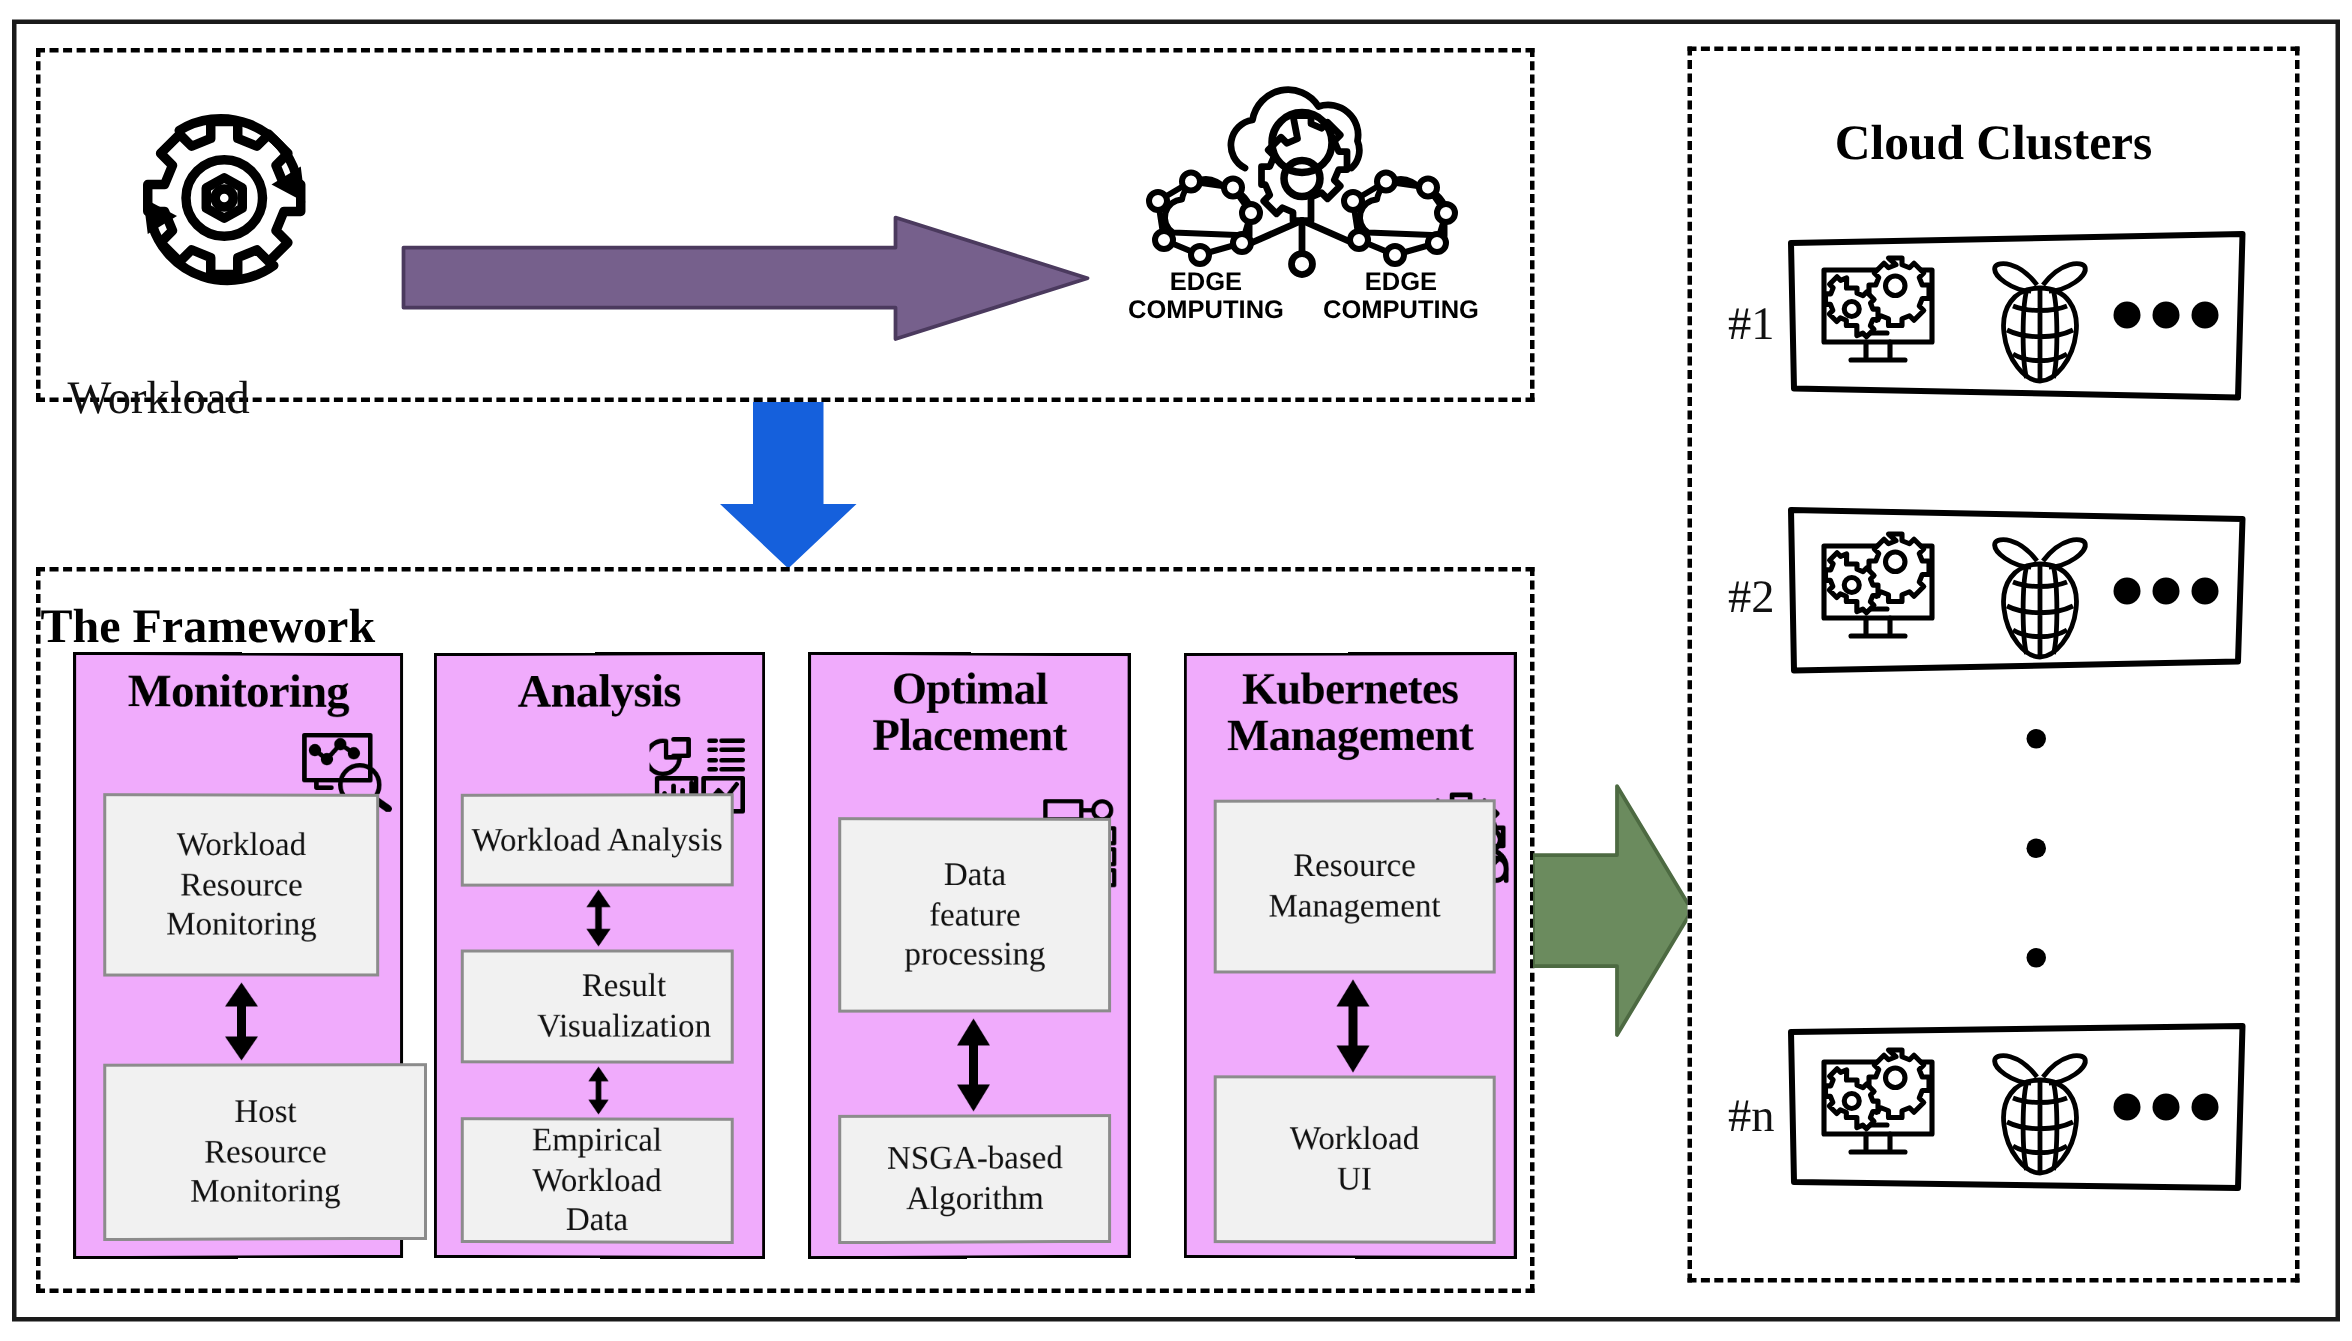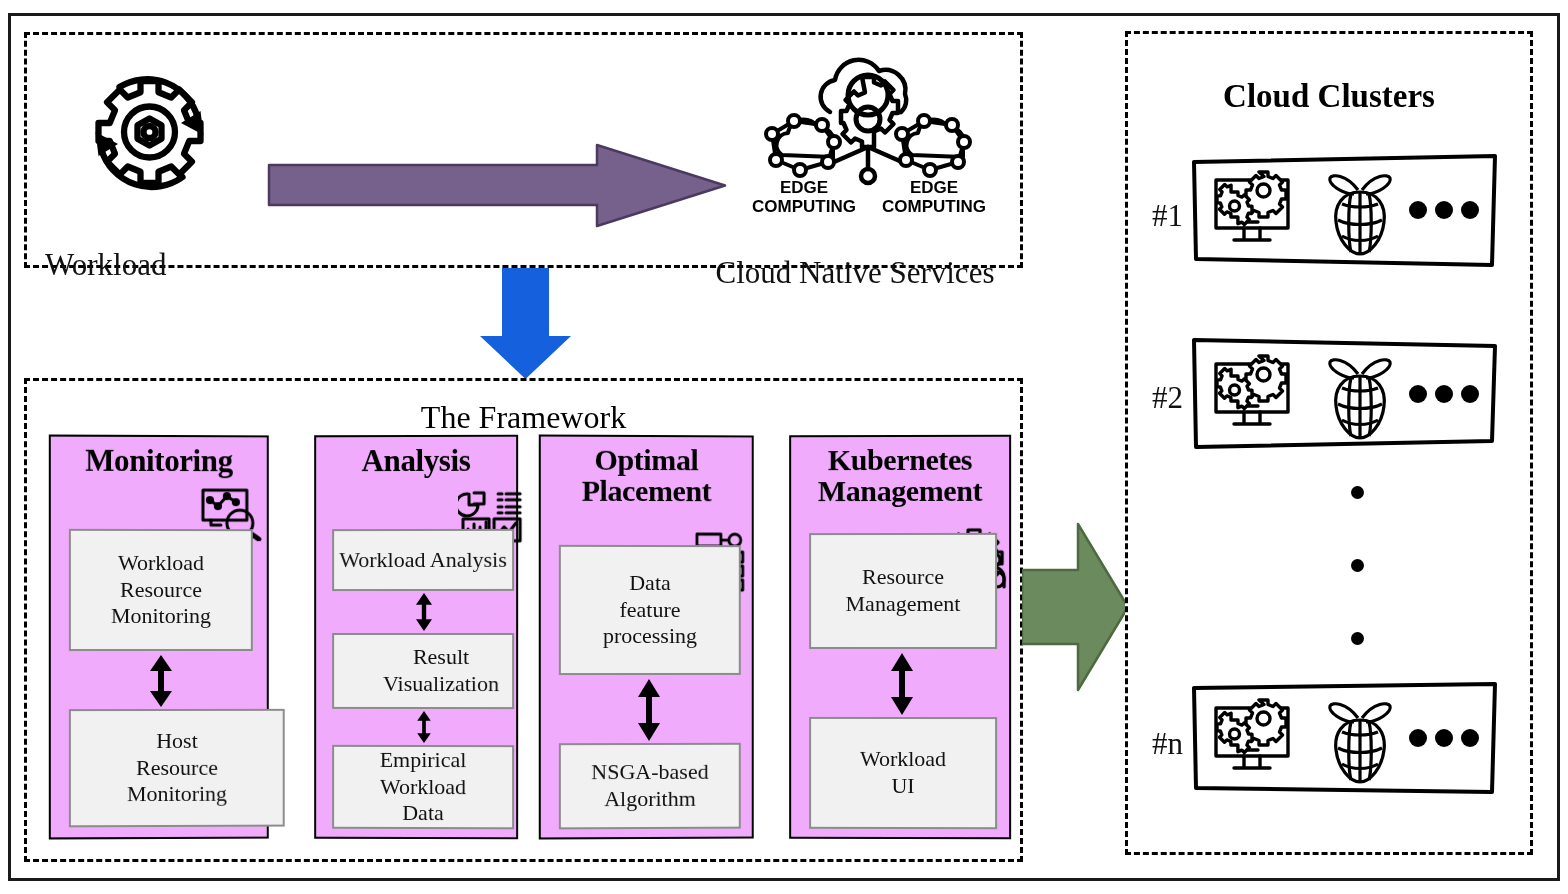--- a/index.html
+++ b/index.html
@@ -43,21 +43,21 @@
   .edge-wrap { position:absolute; left: 680px; top: 15px; width: 320px; height: 215px; }
   .edge-icon { width: 250px; height: 175px; display:block; margin: 0 auto; }
   .cloud-caption { position:absolute; left: 648px; top: 220px; width: 360px; font-size: 31px; }
 
   
   .blue-arrow { position:absolute; left: 478px; top: 268px; width: 95px; height: 112px; }
 
   
   .framework-title {
     position:absolute; left:0; top: 18px; width: 100%;
-    text-align:center; font-size: 32px; font-weight: normal;
+    text-align:left; font-size: 32px; font-weight: bold;
     font-family:"Liberation Serif","DejaVu Serif",serif;
   }
   .columns { position:absolute; left: 22px; top: 54px; width: 960px; height: 410px; }
 
   .col {
     position:absolute; top:0; height: 404px;
     background:#f0abfc;
     border: 2.5px solid #000;
   }
   .col.skew-a { transform: perspective(900px) rotateY(0.9deg); }
@@ -169,21 +169,20 @@
           <circle cx="164" cy="110" r="6" fill="#fff"></circle>
         </g>
         <g font-family="Liberation Sans, sans-serif" font-weight="bold" text-anchor="middle" fill="#000">
           <text x="62" y="143" font-size="17">EDGE</text>
           <text x="62" y="162" font-size="17">COMPUTING</text>
           <text x="192" y="143" font-size="17">EDGE</text>
           <text x="192" y="162" font-size="17">COMPUTING</text>
         </g>
       </svg>
     </div>
-    <div class="caption cloud-caption">Cloud Native Services</div>
   </div>
 
   <svg class="blue-arrow" viewBox="0 0 95 112">
     <path d="M24 0 H71 V68 H93 L47.5 111 L2 68 H24 Z" fill="#1560DC"></path>
   </svg>
 
   <div class="dashed" id="framework-panel">
     <div class="framework-title">The Framework</div>
 
     <div class="columns">
@@ -211,21 +210,21 @@
         <svg class="dbl-arrow" style="left:97px; top:218px;" viewBox="0 0 26 52">
           <path d="M13 0 L24 16 H16 V36 H24 L13 52 L2 36 H10 V16 H2 Z" fill="#000"></path>
         </svg>
         <div class="subbox" style="left:18px; top:272px; width:216px; height:118px;">
           <span style="white-space:pre-line">Host
 Resource
 Monitoring</span>
         </div>
       </div>
 
-      <div class="col skew-b" style="left:240px; width:204px;margin-left:25px;">
+      <div class="col skew-b" style="left:240px; width:221px;">
         <div class="col-title">Analysis</div>
         <svg class="col-icon" style="left:142px; top:52px;" viewBox="0 0 66 56">
           <g fill="none" stroke="#000" stroke-width="3" stroke-linecap="round" stroke-linejoin="round">
             <path d="M20 16 a11 11 0 1 1 -9 -10.8 v10.8 Z"></path>
             <path d="M16 4 h10 v11 h-10"></path>
             <path d="M40 5 h4 M48 5 h14 M40 11 h4 M48 11 h14 M40 18 h4 M48 18 h14 M40 24 h4 M48 24 h14"></path>
             <path d="M5 52 h26 v-22 h-26 Z"></path>
             <path d="M10 47 v-7 M16 47 v-12 M22 47 v-9 M28 47 v-14"></path>
             <path d="M36 52 h26 v-22 h-26 Z"></path>
             <path d="M40 45 L46 38 L51 43 L58 34"></path>

